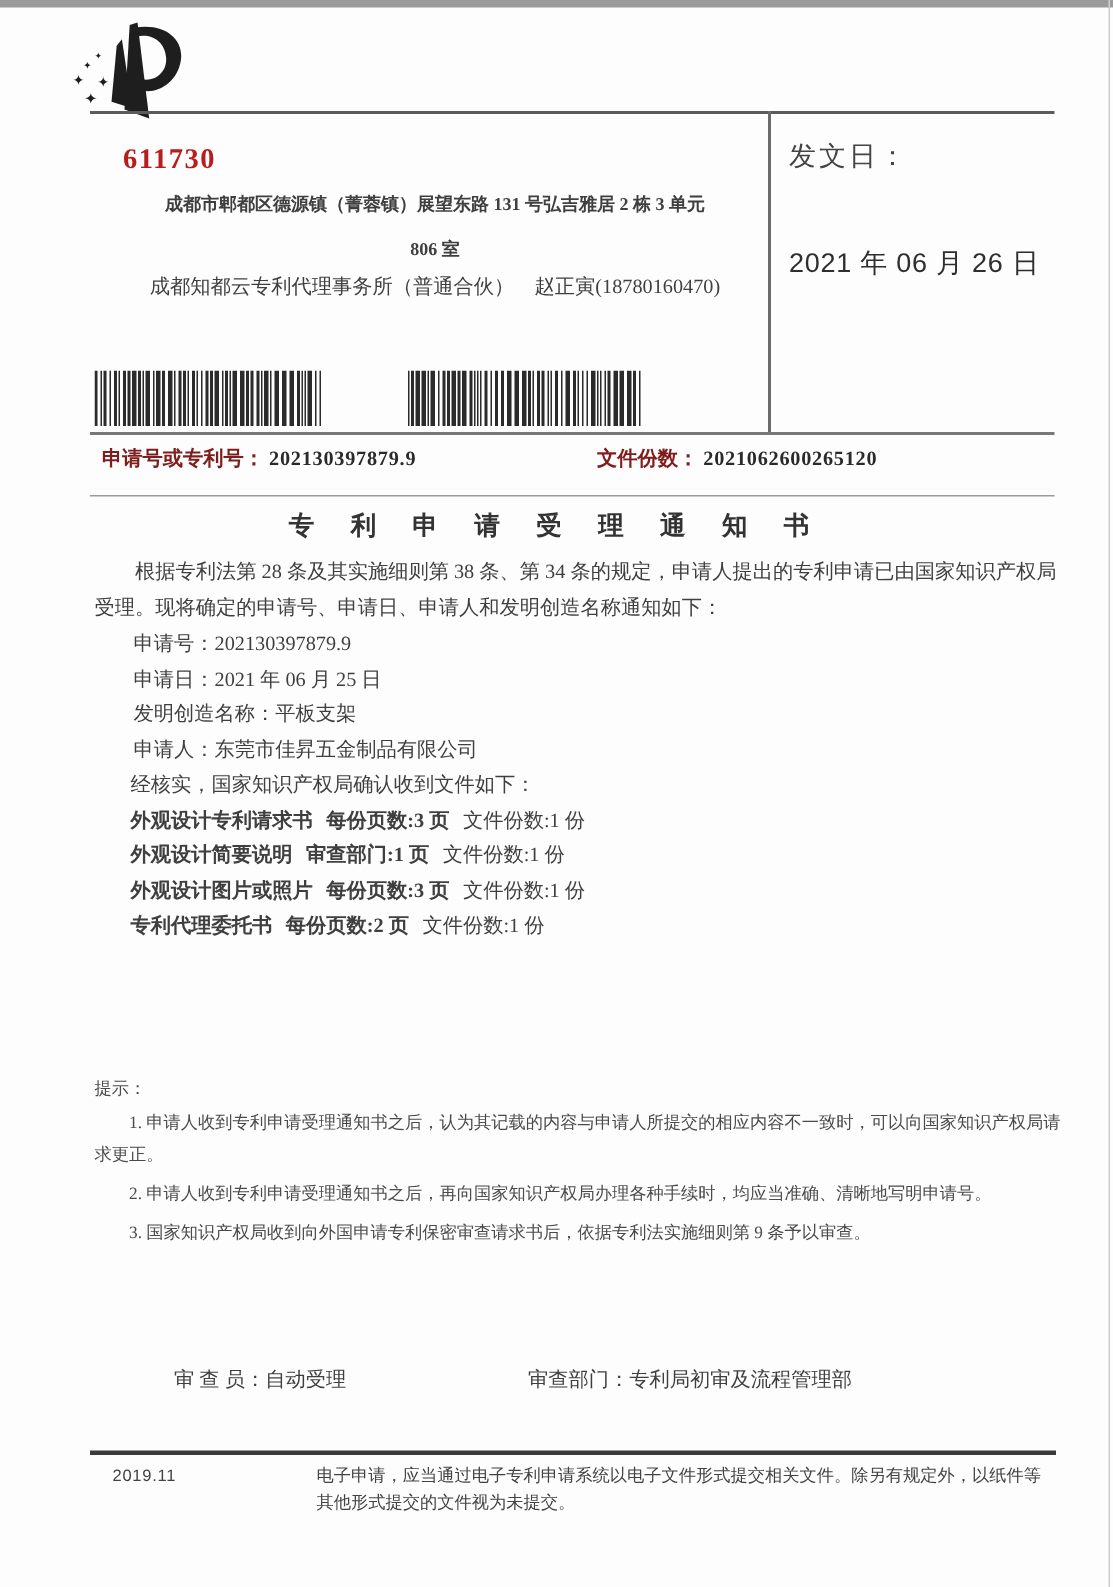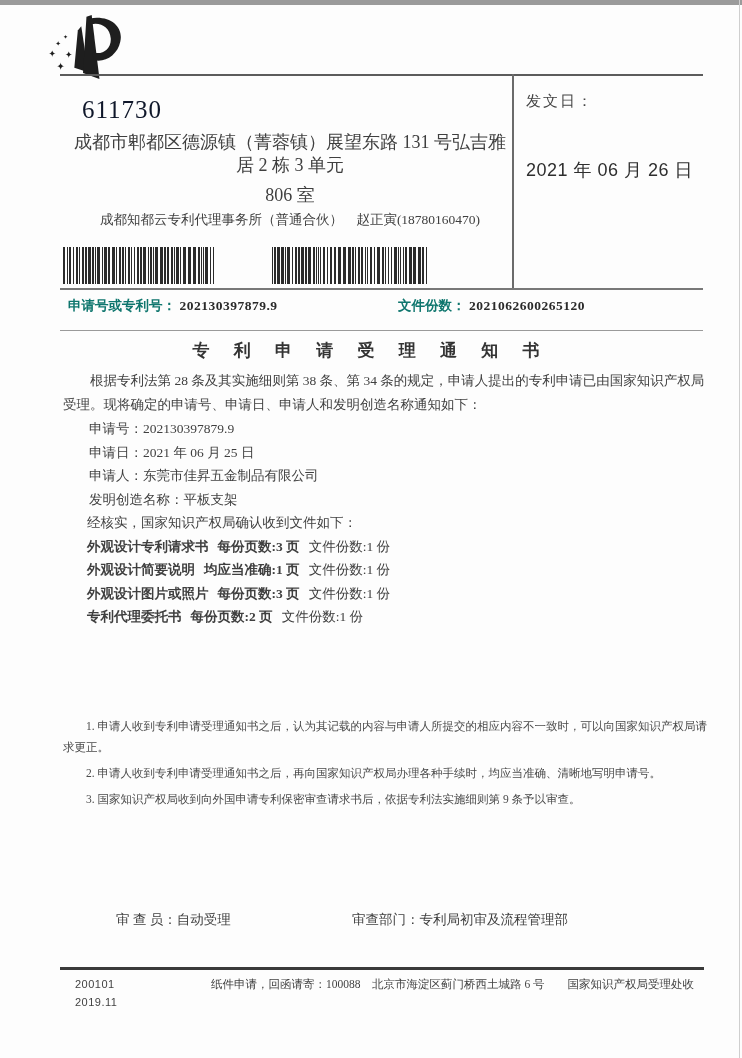--- a/index.html
+++ b/index.html
@@ -18,38 +18,38 @@
     font-size:21px;font-weight:bold;letter-spacing:13px;color:#2f2f2f;
   }
   .rule{position:absolute;background:#5c5c5c;}
   .rule-header{left:60px;top:74px;width:643px;height:2px;}
   .rule-vert{left:512px;top:74px;width:2px;height:215px;background:#6b6b6b;}
   .rule-mid{left:60px;top:288px;width:643px;height:2px;background:#787878;}
   .rule-refs{left:60px;top:330px;width:643px;height:1px;background:#9a9a9a;}
   .rule-footer{left:60px;top:967px;width:644px;height:3px;background:#3a3a3a;}
 
   .mail{position:absolute;left:72px;top:96px;width:436px;text-align:center;}
-  .postcode{font-size:25px;font-weight:normal;letter-spacing:1px;text-align:left;margin-left:10px;color:#0f172a;}
-  .addr{font-size:18px;line-height:23px;margin-top:7px;color:#3f3f3f;}
+  .postcode{font-size:19px;font-weight:bold;letter-spacing:1px;text-align:left;margin-left:10px;color:#b91c1c;}
+  .addr{font-size:12px;line-height:23px;margin-top:7px;color:#3f3f3f;font-weight:bold;}
   .agent{font-size:13.5px;line-height:23px;margin-top:1px;color:#3f3f3f;}
 
   .issue-box{position:absolute;left:526px;top:92px;width:180px;}
-  .issue-label{font-size:15px;letter-spacing:2px;color:#444;}
+  .issue-label{font-size:18px;letter-spacing:2px;color:#444;}
   .issue-date{margin-top:47px;font-size:18px;font-family:"Liberation Sans","DejaVu Sans",sans-serif;
     color:#2e2e2e;white-space:nowrap;letter-spacing:0.5px;}
 
   .barcode{position:absolute;top:247px;height:37px;font-size:0;white-space:nowrap;overflow:hidden;}
   .barcode i{display:inline-block;height:100%;background:#2b2b2b;vertical-align:top;}
   .barcode-1{left:63px;width:175px;}
   .barcode-2{left:272px;width:200px;}
 
   .ref-row{position:absolute;left:0;top:297px;width:742px;font-size:13.5px;}
   .ref-app{position:absolute;left:68px;}
   .ref-serial{position:absolute;left:398px;}
-  .ref-row .lbl{font-weight:bold;color:#0f766e;}
+  .ref-row .lbl{font-weight:bold;color:#7f1d1d;}
   .ref-row .val{font-weight:bold;color:#2a2a2a;letter-spacing:0.5px;}
 
   .notice-title{
     position:absolute;left:0;top:339px;width:742px;text-align:center;
     font-size:17px;font-weight:bold;letter-spacing:10px;color:#333;
   }
   .body{position:absolute;left:63px;top:369px;width:642px;font-size:13.5px;line-height:23.5px;color:#3f3f3f;}
   .intro{text-indent:2em;margin:0;}
   .fields{margin-left:26px;margin-top:1px;}
   .field-line{white-space:nowrap;}
@@ -131,62 +131,60 @@
     <p class="intro">根据专利法第 28 条及其实施细则第 38 条、第 34 条的规定，申请人提出的专利申请已由国家知识产权局受理。现将确定的申请号、申请日、申请人和发明创造名称通知如下：</p>
 
     <div class="fields">
       <div class="field-line">
         <span>申请号：</span><span>202130397879.9</span>
       </div>
       <div class="field-line">
         <span>申请日：</span><span>2021 年 06 月 25 日</span>
       </div>
       <div class="field-line">
-        <span>申请人：</span><span>东莞市佳昇五金制品有限公司</span>
+        <span>发明创造名称：</span><span>平板支架</span>
       </div>
       <div class="field-line">
-        <span>发明创造名称：</span><span>平板支架</span>
+        <span>申请人：</span><span>东莞市佳昇五金制品有限公司</span>
       </div>
     </div>
 
     <div class="received">经核实，国家知识产权局确认收到文件如下：</div>
 
     <div class="doc-line">
       <span class="seg">外观设计专利请求书</span><span class="seg">每份页数:3 页</span><span>文件份数:1 份</span>
     </div>
     <div class="doc-line">
-      <span class="seg">外观设计简要说明</span><span class="seg">均应当准确:1 页</span><span>文件份数:1 份</span>
+      <span class="seg">外观设计简要说明</span><span class="seg">审查部门:1 页</span><span>文件份数:1 份</span>
     </div>
     <div class="doc-line">
       <span class="seg">外观设计图片或照片</span><span class="seg">每份页数:3 页</span><span>文件份数:1 份</span>
     </div>
     <div class="doc-line">
       <span class="seg">专利代理委托书</span><span class="seg">每份页数:2 页</span><span>文件份数:1 份</span>
     </div>
   </div>
 
   <div class="tips">
+    <div class="tips-label">提示：</div>
     <p class="tip">1. 申请人收到专利申请受理通知书之后，认为其记载的内容与申请人所提交的相应内容不一致时，可以向国家知识产权局请求更正。</p>
     <p class="tip">2. 申请人收到专利申请受理通知书之后，再向国家知识产权局办理各种手续时，均应当准确、清晰地写明申请号。</p>
     <p class="tip">3. 国家知识产权局收到向外国申请专利保密审查请求书后，依据专利法实施细则第 9 条予以审查。</p>
   </div>
 
   <div class="sign-row">
     <span class="sign-examiner">
       <span>审 查 员：</span><span>自动受理</span>
     </span>
     <span class="sign-dept">
       <span>审查部门：</span><span>专利局初审及流程管理部</span>
     </span>
   </div>
 
   <div class="rule rule-footer"></div>
 
   <div class="footer">
     <div class="footer-row">
-      <span class="footer-code">200101</span>
-      <span class="footer-text">纸件申请，回函请寄：100088　北京市海淀区蓟门桥西土城路 6 号　　国家知识产权局受理处收</span>
-    </div>
-    <div class="footer-row">
       <span class="footer-code">2019.11</span>
+      <span class="footer-text">电子申请，应当通过电子专利申请系统以电子文件形式提交相关文件。除另有规定外，以纸件等其他形式提交的文件视为未提交。</span>
     </div>
   </div>
 </div>
 
 </body></html>

